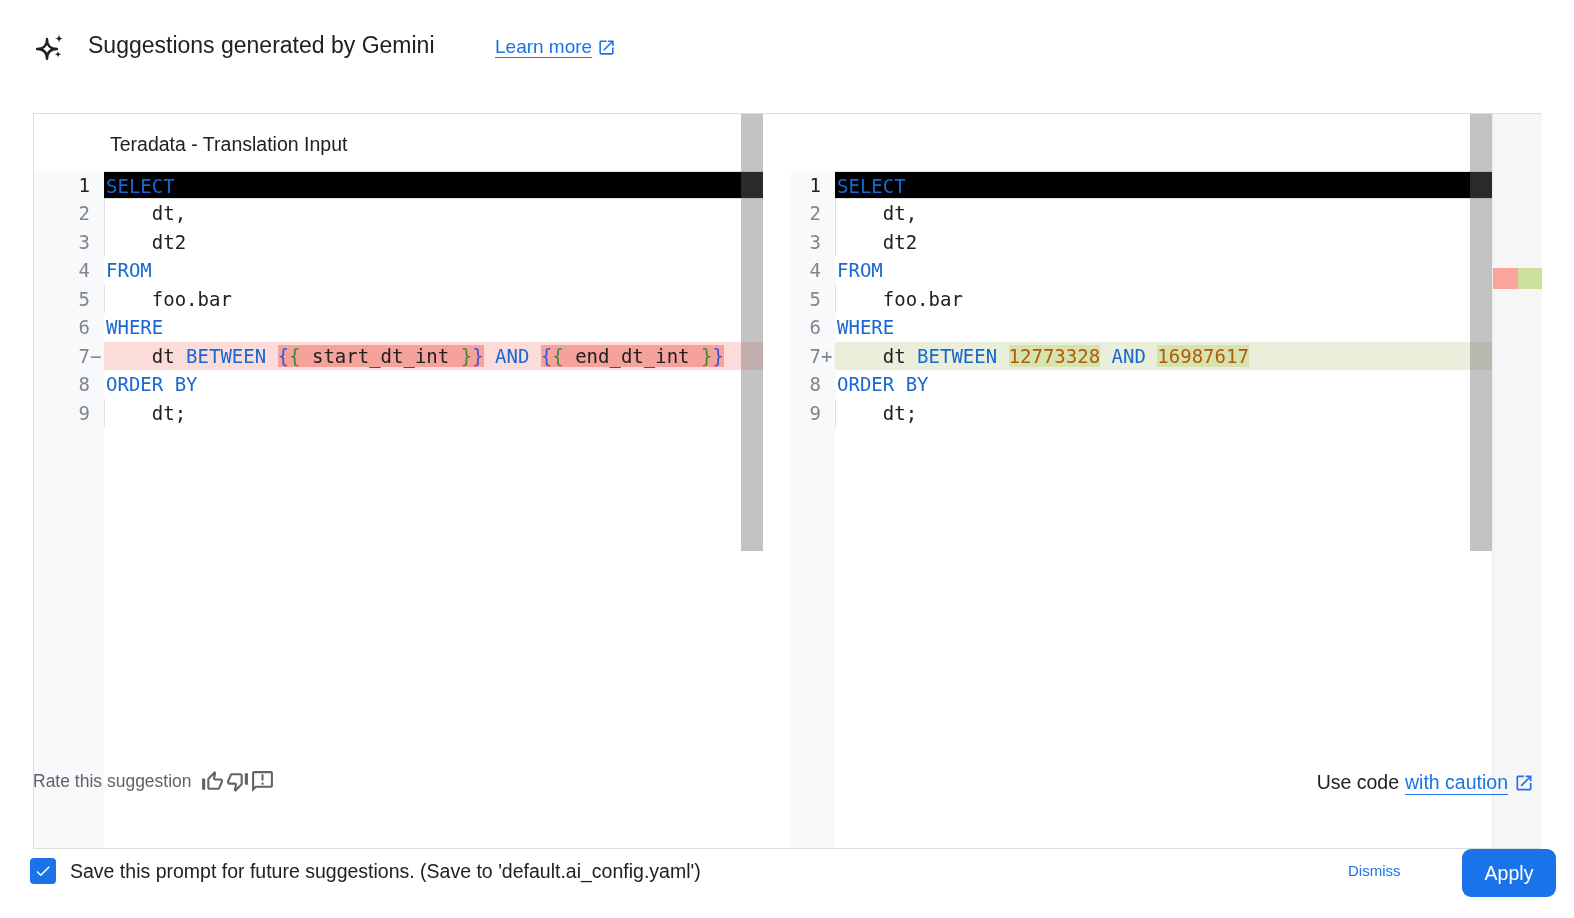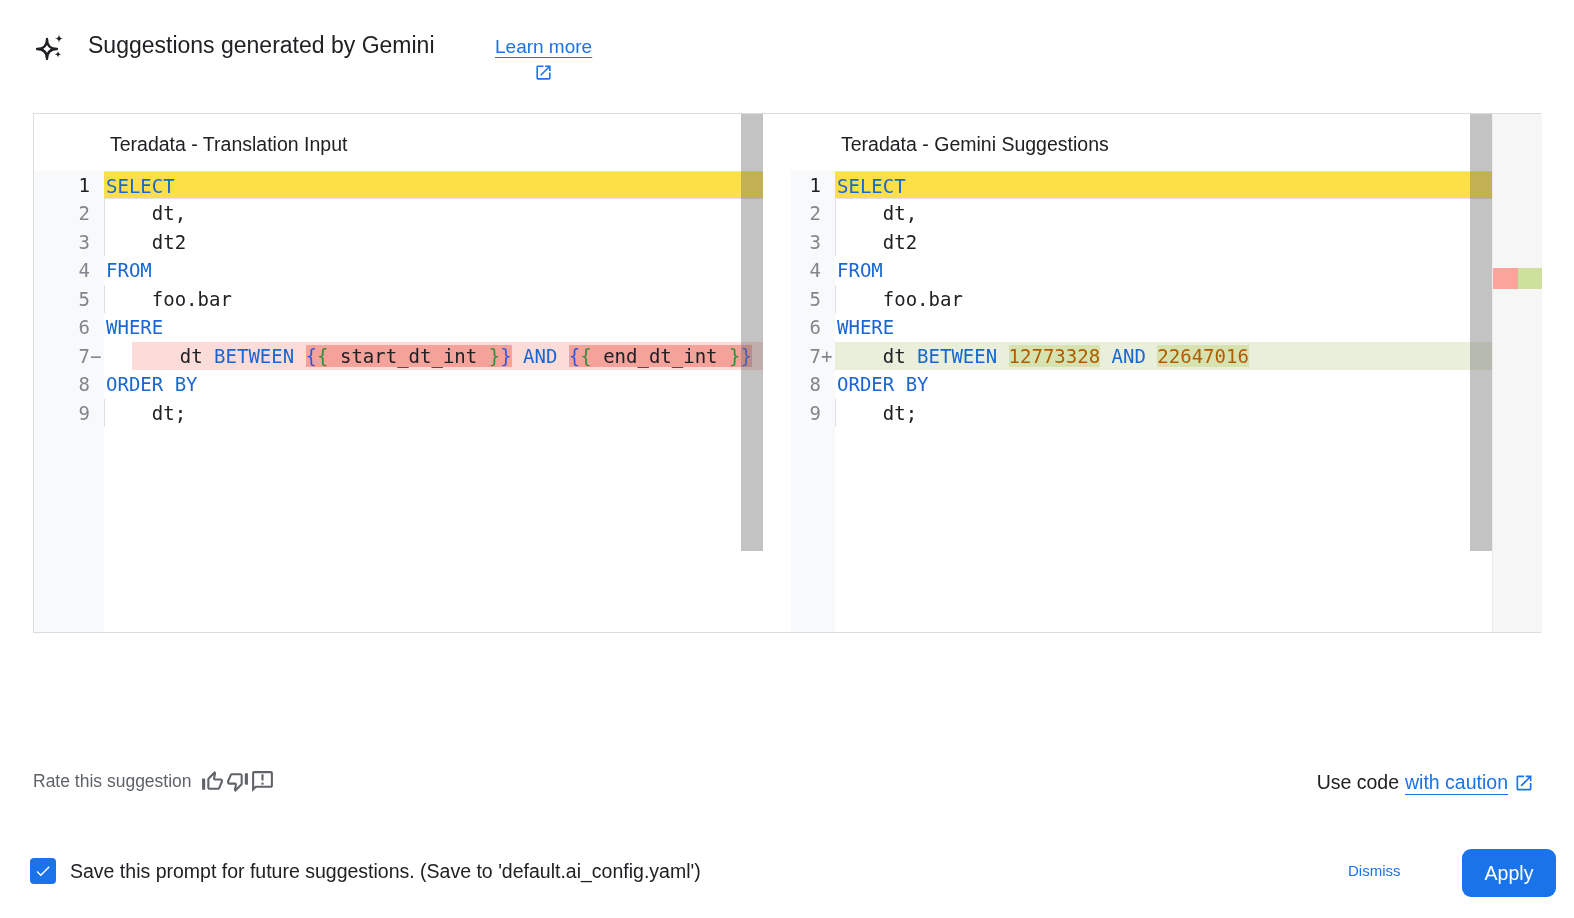--- a/index.html
+++ b/index.html
@@ -2,25 +2,25 @@
 <html style="--accent: #1a73e8; --keyword: #1967d2; --number: #b15c00; --brace-outer: #3355e0; --brace-inner: #3a8a3a; --removed-line: #fbdcd9; --removed-word: #f4a29a; --added-line: #e9efda; --added-word: #d6e3b0; --ruler-removed: #fba49c; --ruler-added: #cde09c;"><head>
 <meta charset="utf-8">
 <style>
   * { margin:0; padding:0; box-sizing:border-box; }
   html,body { width:1574px; height:918px; background:#ffffff; font-family:"Liberation Sans", sans-serif; color:#202124; overflow:hidden; }
 
   
   .hdr-icon { position:absolute; left:36px; top:32px; width:30px; height:30px; }
   .page-title { position:absolute; left:88px; top:32px; font-size:23px; color:#202124; }
   .learn-more { position:absolute; left:495px; top:36px; display:flex; align-items:center; gap:5px;
-                font-size:19px; font-weight:500; color:var(--accent); cursor:pointer;flex-direction:column; }
+                font-size:19px; font-weight:500; color:var(--accent); cursor:pointer; }
   .learn-more .lbl { text-decoration:underline; text-underline-offset:4px; }
 
   
-  .card { position:absolute; left:33px; top:113px; width:1508px; height:520px;
+  .card { position:absolute; left:33px; top:113px; width:1508px; height:736px;
           border:1px solid #dadce0; background:#ffffff; }
   .editor { position:absolute; top:0; bottom:0; overflow:hidden; }
   .editor-left  { left:0; width:729px; }
   .editor-right { left:757px; width:751px; }
   .editor-title { position:absolute; top:0; height:57px; line-height:60px; font-size:19.5px; color:#202124; white-space:nowrap; }
   .editor-left  .editor-title { left:76px; }
   .editor-right .editor-title { left:50px; }
 
   .gutter-fill { position:absolute; top:57px; bottom:0; left:0; background:#f8f9fa; }
   .editor-left  .gutter-fill { width:70px; }
@@ -33,24 +33,24 @@
   .code-row { display:flex; height:28.45px; line-height:28.45px;
               font-family:"DejaVu Sans Mono", monospace; font-size:19px; }
   .gut { display:flex; flex:none; color:#80868b; }
   .editor-left  .gut { width:70px; }
   .editor-right .gut { width:44px; }
   .lnum { flex:1; text-align:right; }
   .lsign { width:14px; text-align:left; }
   .code { flex:1; position:relative; white-space:pre; padding-left:2px; color:#202124; }
   .guide-line { position:absolute; left:0; top:0; bottom:0; width:1px; background:#dcdfe3; }
 
-  .row-active .code { background:#fde047; border-top:1px solid #e2e2e2; border-bottom:1px solid #e2e2e2; }
+  .row-active .code { background:#000000; border-top:1px solid #e2e2e2; border-bottom:1px solid #e2e2e2; }
   .row-active .lnum { color:#202124; }
 
-  .row-removed .code { background:var(--removed-line);margin-left:28px; }
+  .row-removed .code { background:var(--removed-line); }
   .row-added   .code { background:var(--added-line); }
   .row-removed .w { background:var(--removed-word); }
   .row-added   .w { background:var(--added-word); }
 
   .tk-kw    { color:var(--keyword); }
   .tk-plain { color:#202124; }
   .tk-num   { color:var(--number); }
   .tk-brace-b { color:var(--brace-outer); }
   .tk-brace-g { color:var(--brace-inner); }
 
@@ -167,21 +167,20 @@
           </div>
           <div class="code"><span class="guide-line"></span><span class="tk tk-plain">    dt;</span></div>
         </div>
       </div>
     <div class="vscroll">
         <div class="vthumb"></div>
       </div>
   </div>
 
   <div class="editor editor-right">
-    <div class="editor-title">Teradata - Gemini Suggestions</div>
     <div class="gutter-fill"></div>
     <div class="code-rows">
         <div class="code-row row-active">
           <div class="gut">
             <span class="lnum">1</span>
             <span class="lsign"></span>
           </div>
           <div class="code"><span class="tk tk-kw">SELECT</span></div>
         </div>
         <div class="code-row">
@@ -217,21 +216,21 @@
             <span class="lnum">6</span>
             <span class="lsign"></span>
           </div>
           <div class="code"><span class="tk tk-kw">WHERE</span></div>
         </div>
         <div class="code-row row-added">
           <div class="gut">
             <span class="lnum">7</span>
             <span class="lsign">+</span>
           </div>
-          <div class="code"><span class="tk tk-plain">    dt </span><span class="tk tk-kw">BETWEEN</span><span class="tk tk-plain"> </span><span class="tk tk-num w">12773328</span><span class="tk tk-plain"> </span><span class="tk tk-kw">AND</span><span class="tk tk-plain"> </span><span class="tk tk-num w">22647016</span></div>
+          <div class="code"><span class="tk tk-plain">    dt </span><span class="tk tk-kw">BETWEEN</span><span class="tk tk-plain"> </span><span class="tk tk-num w">12773328</span><span class="tk tk-plain"> </span><span class="tk tk-kw">AND</span><span class="tk tk-plain"> </span><span class="tk tk-num w">16987617</span></div>
         </div>
         <div class="code-row">
           <div class="gut">
             <span class="lnum">8</span>
             <span class="lsign"></span>
           </div>
           <div class="code"><span class="tk tk-kw">ORDER BY</span></div>
         </div>
         <div class="code-row">
           <div class="gut">

